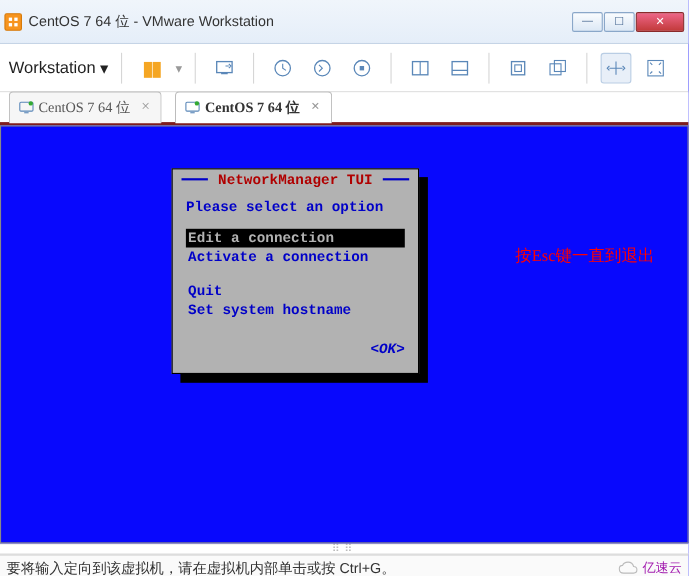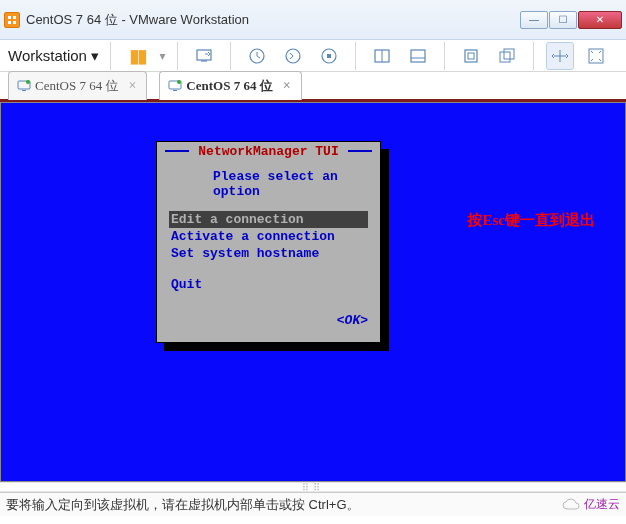--- a/index.html
+++ b/index.html
@@ -8,50 +8,50 @@
 
 .titlebar { height: 40px; background: linear-gradient(#f0f5fb, #e5eef9); border-bottom: 1px solid #c5d4e6; display: flex; align-items: center; padding: 0 4px; }
 .vmware-badge { width: 16px; height: 16px; background: #f7941e; border: 1px solid #d67a0a; border-radius: 2px; margin-right: 6px; display: flex; align-items: center; justify-content: center; }
 .vmware-badge svg { width: 10px; height: 10px; }
 .title-text { color: #333; font-size: 13px; flex: 1; }
 .win-btns { display: flex; gap: 1px; }
 .win-btn { width: 28px; height: 18px; border: 1px solid #8aa7c9; border-radius: 2px; background: linear-gradient(#fafcfe, #dce8f5); display: flex; align-items: center; justify-content: center; font-size: 10px; color: #4a6a92; }
 .win-btn.close { background: linear-gradient(#e68, #c23a3a); color: #fff; border-color: #8a2a2a; width: 44px; }
 
 
-.toolbar { height: 32px; border-bottom: 1px solid #d6d6d6; display: flex; align-items: center; padding: 0 8px; gap: 8px; }
+.toolbar { height: 44px; border-bottom: 1px solid #d6d6d6; display: flex; align-items: center; padding: 0 8px; gap: 8px; }
 .ws-menu { font-size: 15px; color: #222; display: flex; align-items: center; gap: 4px; cursor: pointer; }
 .tb-sep { width: 1px; height: 28px; background: #d6d6d6; margin: 0 4px; }
 .tb-btn { width: 28px; height: 28px; display: flex; align-items: center; justify-content: center; border-radius: 3px; color: #5a87b8; }
 .tb-btn.sel { background: #e8eff8; border: 1px solid #b9cde4; }
 .pause { color: #f5a623; font-size: 18px; font-weight: bold; letter-spacing: -2px; }
 
 
 .tabs { height: 30px; display: flex; align-items: flex-end; padding: 0 8px; border-bottom: 3px solid #7f1d1d; gap: 12px; background: #fff; font-family: Liberation Serif, serif; }
 .tab { display: flex; align-items: center; gap: 4px; padding: 5px 10px 5px 8px; border: 1px solid #bcbcbc; border-bottom: none; border-radius: 4px 4px 0 0; background: #f6f6f6; font-size: 13px; color: #555; position: relative; top: 1px; }
 .tab.active { background: #fff; font-weight: bold; color: #333; }
 .tab-icon { width: 14px; height: 14px; }
 .tab-icon svg { width: 14px; height: 14px; }
 .tab .x { color: #999; margin-left: 6px; font-size: 14px; }
 
 
 .console { height: 380px; background: #0808fd; position: relative; border: 1px solid #888; margin: 0; }
-.annot { position: absolute; right: 30px; top: 108px; color: #f00; font-size: 15px; font-weight: bold; font-family: "SimSun", serif; }
+.annot { position: absolute; right: 30px; top: 108px; color: #f00; font-size: 15px; font-weight: normal; font-family: "SimSun", serif; }
 
 
 .tui { position: absolute; left: 155px; top: 38px; width: 225px; background: #b2b2b2; border: 1px solid #000; box-shadow: 8px 8px 0 #000; font-family: "Courier New", monospace; font-size: 13px; color: #0000c8; font-weight: bold; }
 .tui-title-row { display: flex; justify-content: center; padding: 2px 8px 0; position: relative; }
 .tui-title-row::before, .tui-title-row::after { content: ""; position: absolute; top: 8px; height: 2px; background: #0000c8; width: 24px; }
 .tui-title-row::before { left: 8px; }
 .tui-title-row::after { right: 8px; }
 .tui-title { color: #b00000; padding: 0 4px; }
 .tui-body { padding: 10px 12px 14px; }
-.tui-prompt { margin-bottom: 12px; margin-left: 44px; }
+.tui-prompt { margin-bottom: 12px; }
 .tui-item { padding: 1px 2px; }
-.tui-item.hl { background: #404040; color: #b2b2b2; }
+.tui-item.hl { background: #000000; color: #b2b2b2; }
 .tui-ok { text-align: right; margin-top: 20px; font-style: italic; }
 .tui-quit { margin-top: 14px; }
 
 
 .resize-band { height: 10px; background: #fff; display: flex; justify-content: center; align-items: center; border-top: 1px solid #e5e5e5; border-bottom: 1px solid #e5e5e5; }
 .grip { color: #bbb; font-size: 10px; letter-spacing: 4px; }
 
 
 .statusbar { height: 24px; border-top: 1px solid #ccc; display: flex; align-items: center; padding: 0 6px; font-size: 13px; color: #333; justify-content: space-between; background: #fafafa; }
 .wm { display: flex; align-items: center; gap: 4px; color: #a21caf; font-size: 12px; }
@@ -179,22 +179,22 @@
 <div class="console">
   <div class="annot">按Esc键一直到退出</div>
   <div class="tui">
     <div class="tui-title-row">
       <span class="tui-title">NetworkManager TUI</span>
     </div>
     <div class="tui-body">
       <div class="tui-prompt">Please select an option</div>
       <div class="tui-item hl">Edit a connection</div>
       <div class="tui-item">Activate a connection</div>
+      <div class="tui-item tui-quit">Quit</div>
       <div class="tui-item">Set system hostname</div>
-      <div class="tui-item tui-quit">Quit</div>
       <div class="tui-ok">&lt;OK&gt;</div>
     </div>
   </div>
 </div>
 
 <div class="resize-band">
   <span class="grip">⠿⠿</span>
 </div>
 
 <div class="statusbar">

